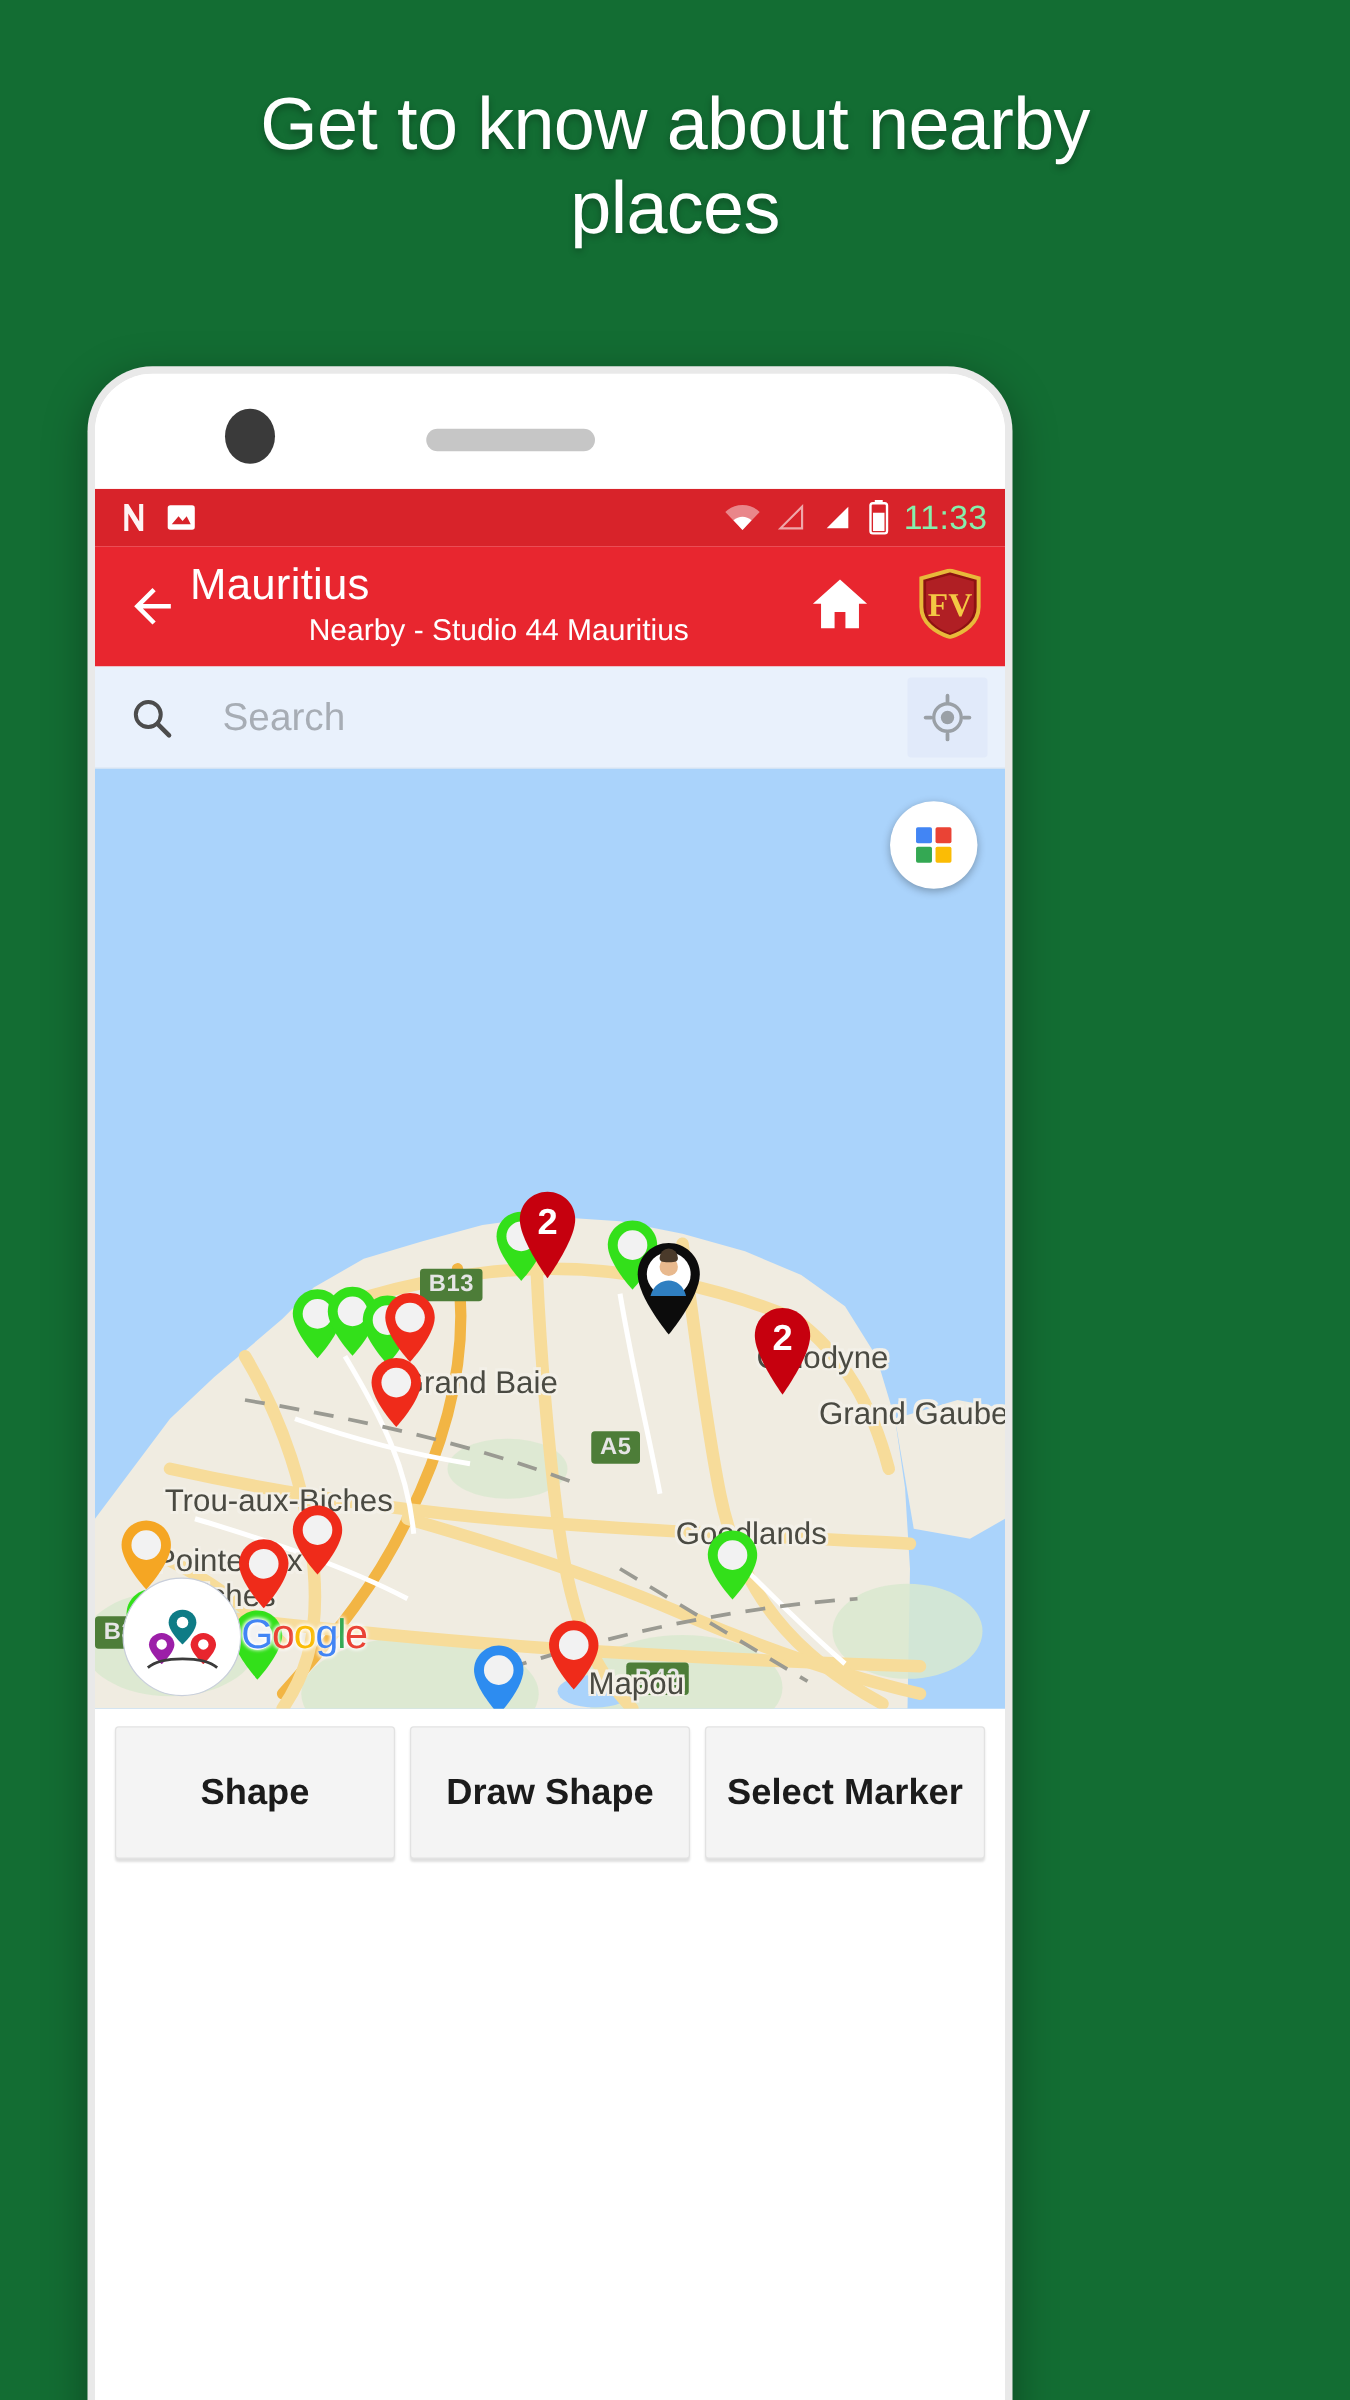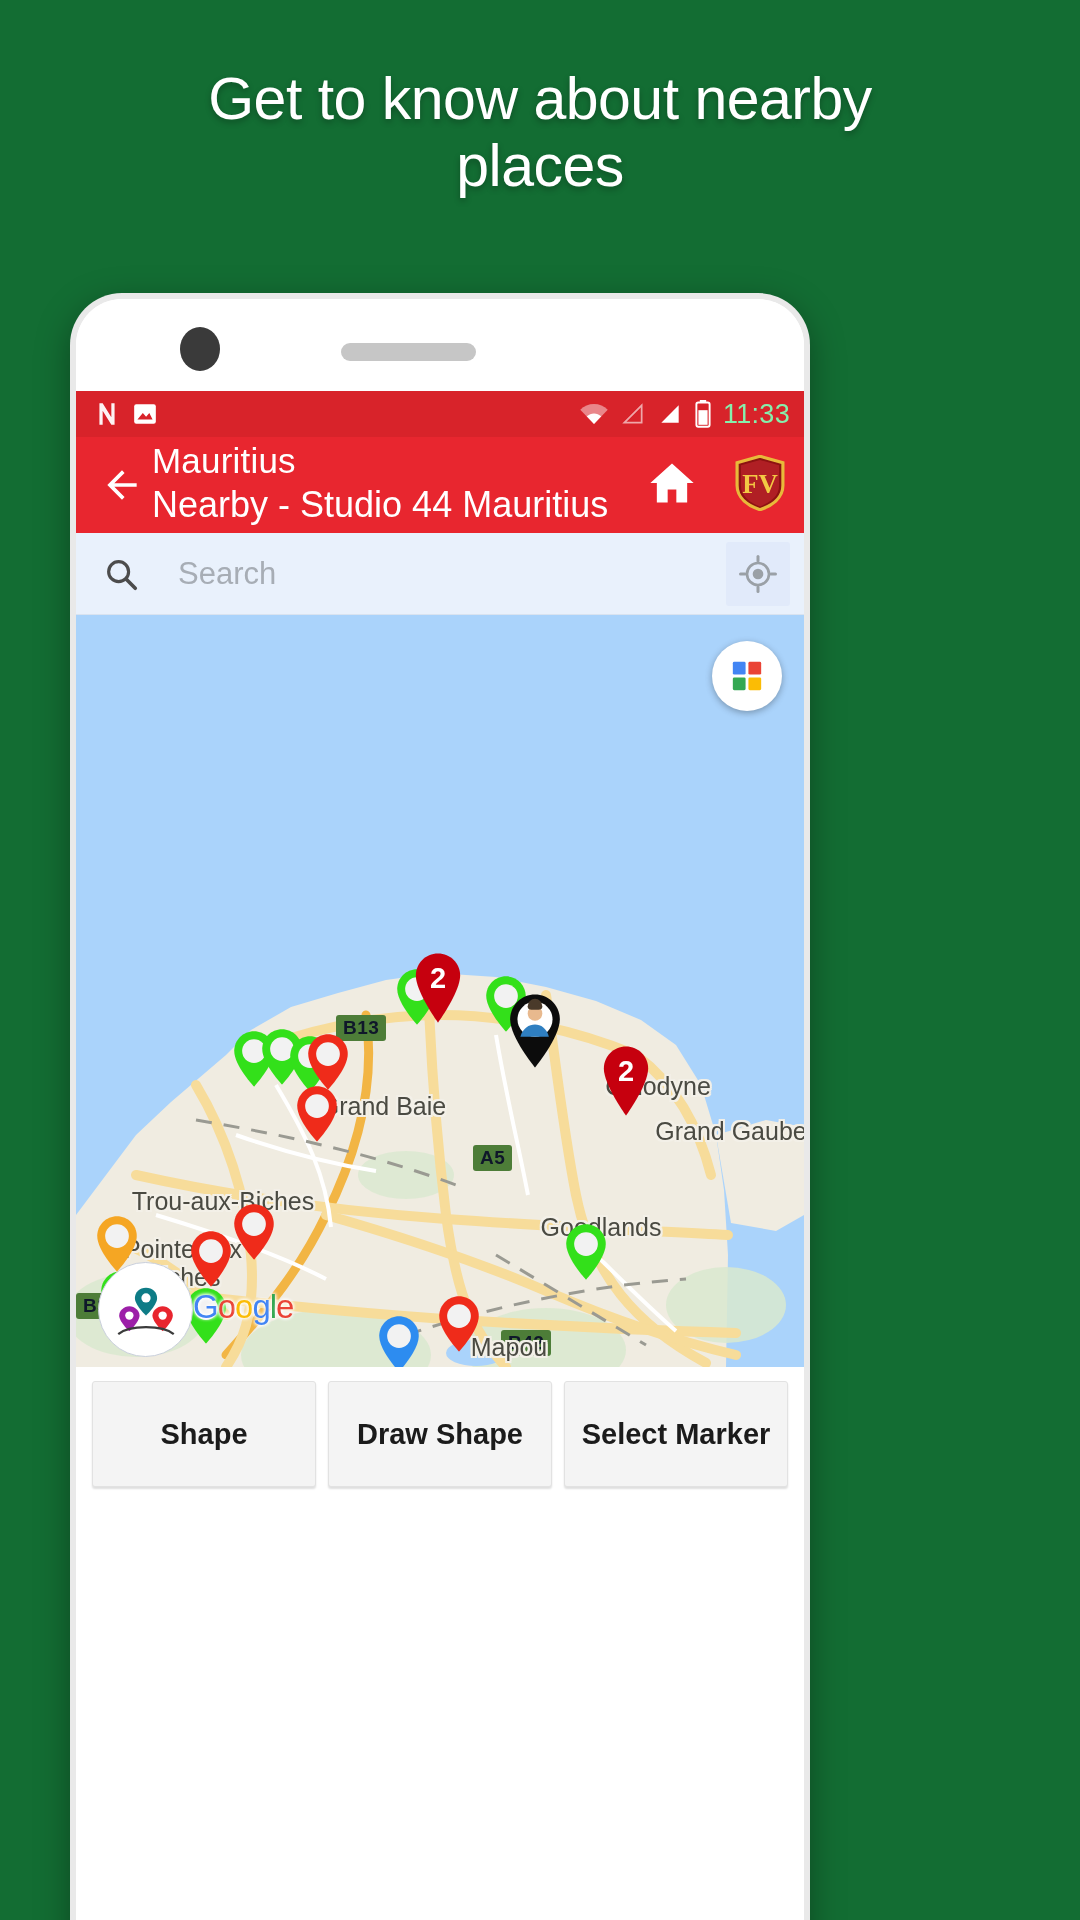--- a/index.html
+++ b/index.html
@@ -62,21 +62,21 @@
 
   
   .appbar {
     background:#e8262f; height:96px;
     display:flex; align-items:center; padding:0 18px 0 16px;
     position:relative;
   }
   .back-btn { width:60px; height:60px; display:flex; align-items:center; justify-content:center; }
   .titles { flex:1; }
   .title-main { color:#fff; font-size:35px; font-weight:400; line-height:1.02; letter-spacing:.2px;}
-  .title-sub  { color:#fff; font-size:36px; font-weight:400; line-height:1.25; margin-top:4px;}
+  .title-sub  { color:#fff; font-size:24px; font-weight:400; line-height:1.25; margin-top:4px;text-align:center;}
   .appbar-actions { display:flex; align-items:center; gap:36px; }
   .home-ic { width:52px; height:52px; }
   .brand-shield { width:52px; height:56px; }
 
   
   .searchbar {
     background:#e9f1fc; height:82px;
     display:flex; align-items:center; padding:0 14px 0 26px;
     border-bottom:1px solid #d9e3f0;
   }
@@ -99,21 +99,21 @@
   }
   .land { position:absolute; }
   .maplabel {
     position:absolute; color:#4a4a42; font-size:25px;
     text-shadow:-2px 0 #f3f0e8, 0 2px #f3f0e8, 2px 0 #f3f0e8, 0 -2px #f3f0e8,
                 -2px -2px #f3f0e8, 2px 2px #f3f0e8, -2px 2px #f3f0e8, 2px -2px #f3f0e8;
     white-space:pre-line; line-height:1.12; text-align:center;
     pointer-events:none;
   }
   .roadshield {
-    position:absolute; background:#4d7d38; color:#0f172a;
+    position:absolute; background:#4d7d38; color:#e5e5e5;
     font-size:19px; font-weight:bold; padding:2px 7px; border-radius:3px;
     letter-spacing:.5px;
   }
   .pin { position:absolute; width:46px; height:58px; }
   .cluster {
     position:absolute; width:58px; height:72px;
   }
   .cluster-num {
     position:absolute; top:10px; left:0; width:58px; text-align:center;
     color:#fff; font-size:29px; font-weight:bold; pointer-events:none;

